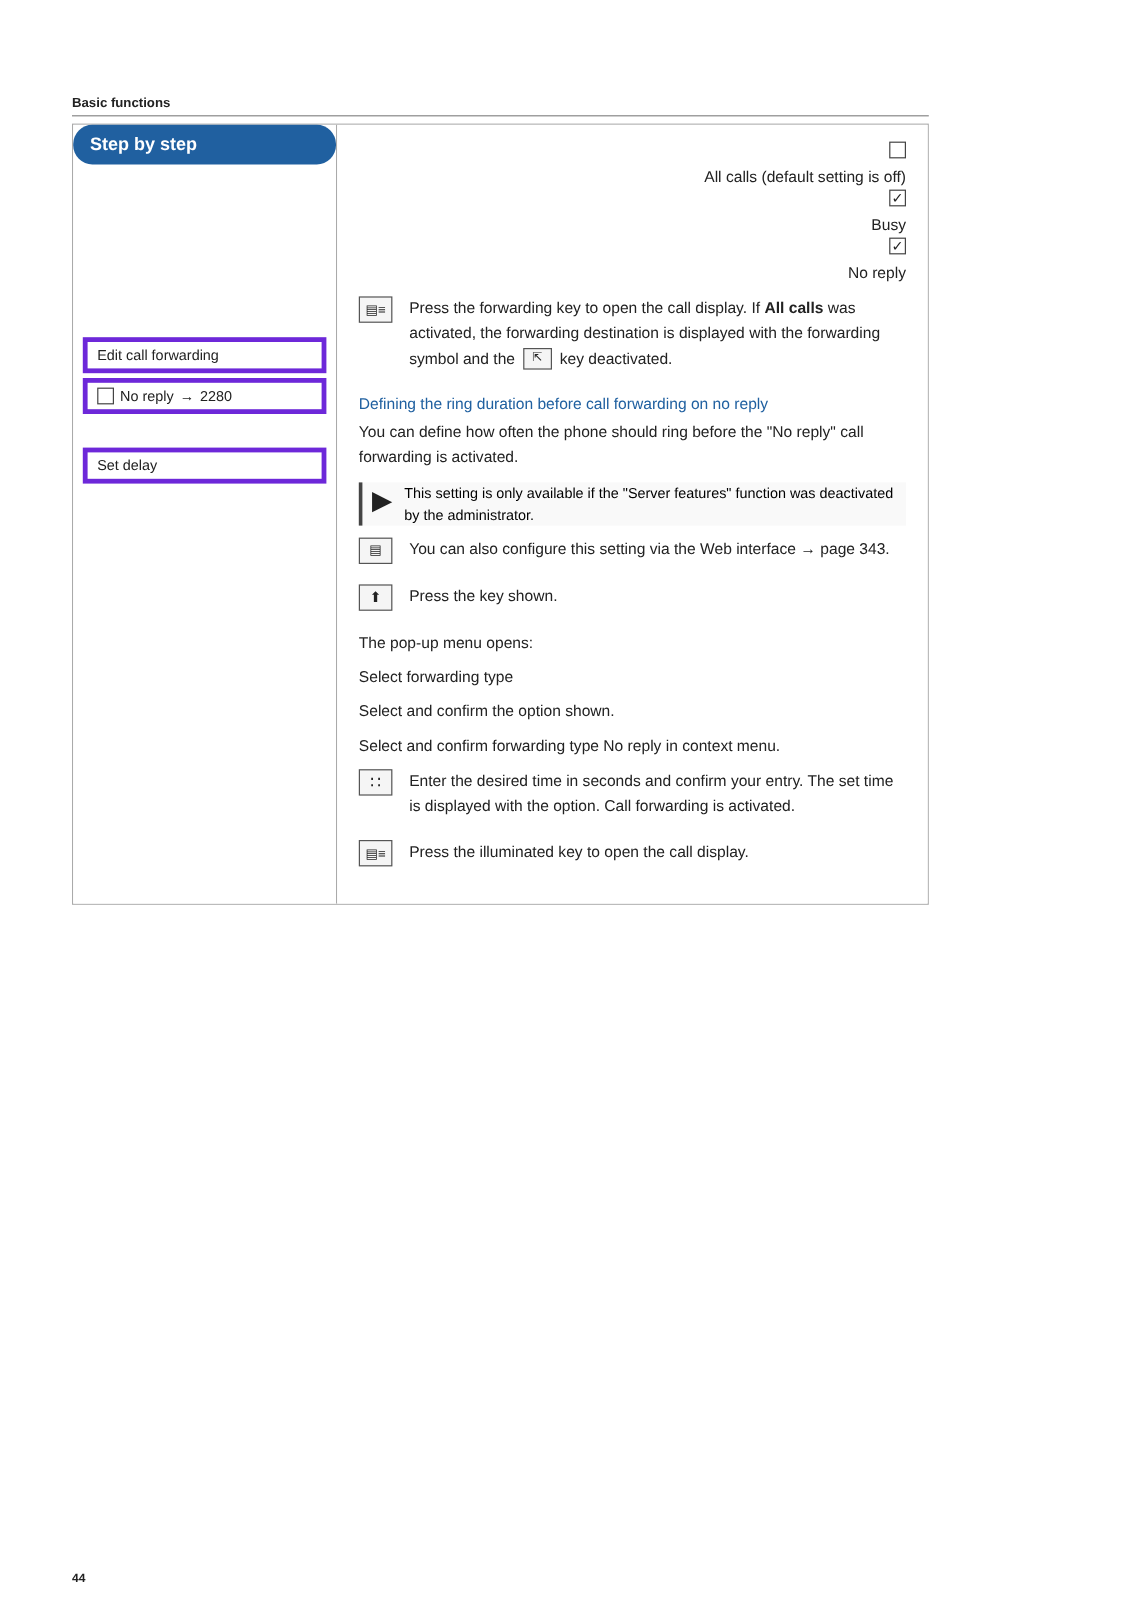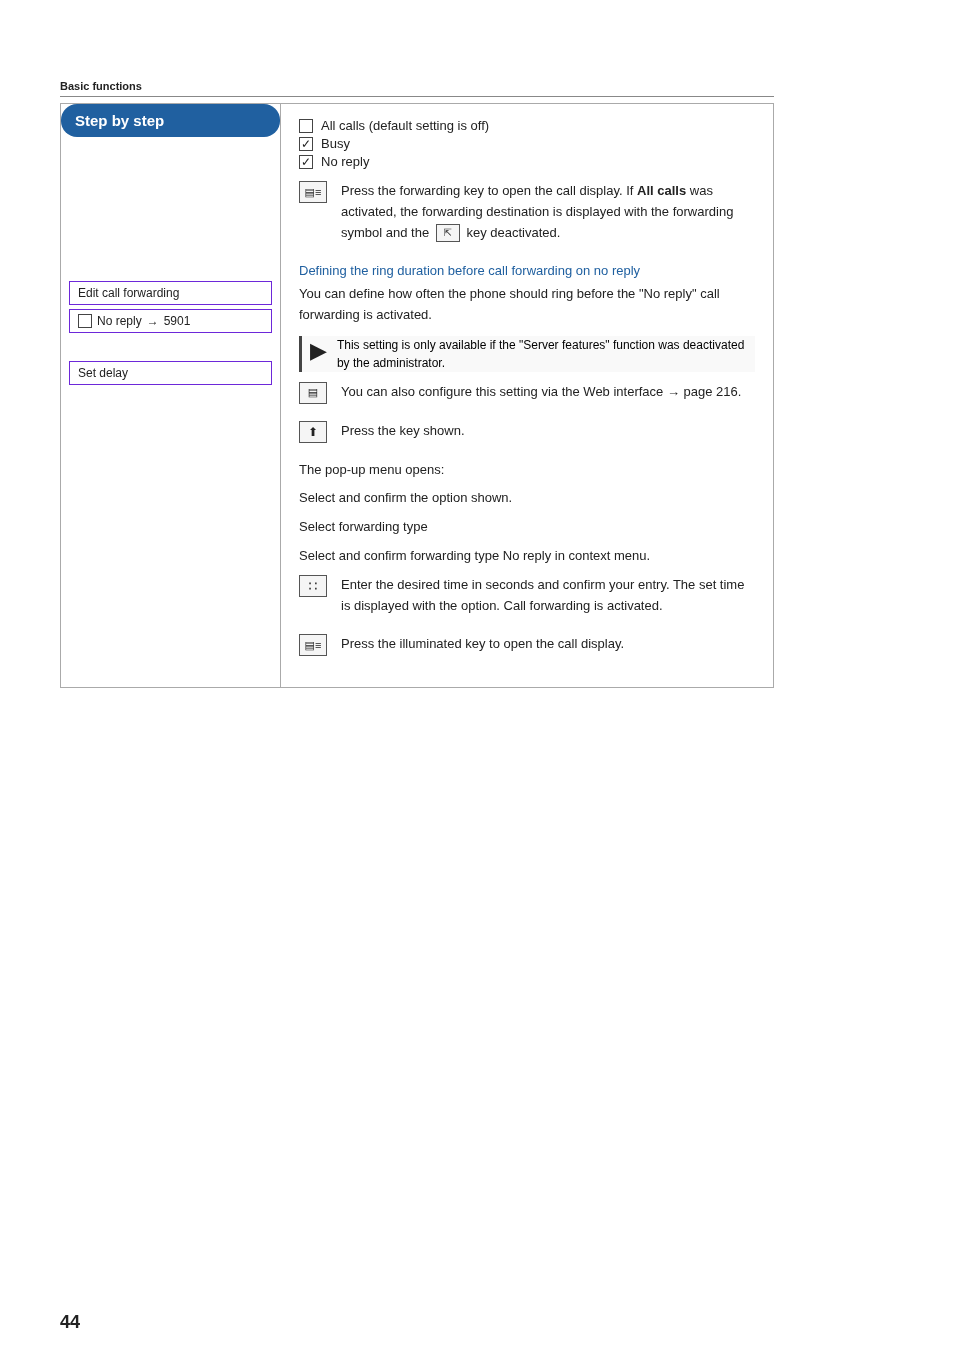--- a/index.html
+++ b/index.html
@@ -42,40 +42,41 @@
       color: #fff;
       font-weight: bold;
       font-size: 15px;
       padding: 8px 14px;
       border-radius: 16px;
     }
     .left-sidebar-items {
       padding: 0;
     }
     .sidebar-item {
-      border: 1px solid #6d28d9;
+      border: 4px solid #6d28d9;
       margin: 4px 8px;
       padding: 4px 8px;
       font-size: 12px;
       background: #fff;
       display: flex;
       align-items: center;
       gap: 5px;
     }
     .right-col {
       flex: 1;
       padding: 14px 18px;
       background: #fff;
     }
     .checkbox-row {
       display: flex;
       align-items: flex-end;
       gap: 8px;
       margin-bottom: 3px;
       font-size: 13px;
+      flex-direction: column;
     }
     .cb-empty {
       width: 14px;
       height: 14px;
       border: 1.5px solid #444;
       display: inline-block;
       background: #fff;
     }
     .cb-checked {
       width: 14px;
@@ -146,24 +147,24 @@
       font-size: 13px;
       color: #222;
       line-height: 1.6;
       margin-bottom: 8px;
     }
     .body-text b {
       font-weight: bold;
     }
     .page-number {
       position: absolute;
-      bottom: 18px;
+      bottom: 30px;
       left: 60px;
       font-weight: bold;
-      font-size: 18px;
+      font-size: 10px;
     }
   </style>
 </head>
 <body>
 
 <div class="page">
 
   <div class="section-label">Basic functions</div>
 
   <div class="main-layout">
@@ -175,21 +176,21 @@
         <div style="height: 140px;"></div>
 
         <div class="sidebar-item">
           <span>Edit call forwarding</span>
         </div>
 
         <div class="sidebar-item">
           <span class="cb-empty"></span>
           <span>No reply</span>
           <span>→</span>
-          <span>5901</span>
+          <span>2280</span>
         </div>
 
         <div style="height: 20px;"></div>
 
         <div class="sidebar-item">
           <span>Set delay</span>
         </div>
 
       </div>
     </div>
@@ -229,34 +230,34 @@
       <div class="note-box">
         <span class="note-arrow">▶</span>
         <span class="note-text">This setting is only available if the "Server features" function was deactivated by the administrator.</span>
       </div>
 
       <div class="row-with-icon">
         <div class="icon-key">▤</div>
         <div class="body-text">
           <span>You can also configure this setting via the Web interface</span>
           <span>→</span>
-          <span>page 216.</span>
+          <span>page 343.</span>
         </div>
       </div>
 
       <div class="row-with-icon">
         <div class="icon-key" style="font-size: 12px;">⬆</div>
         <div class="body-text">Press the key shown.</div>
       </div>
 
       <div class="body-text">The pop-up menu opens:</div>
 
+      <div class="body-text">Select forwarding type</div>
+
       <div class="body-text">Select and confirm the option shown.</div>
-
-      <div class="body-text">Select forwarding type</div>
 
       <div class="body-text">Select and confirm forwarding type No reply in context menu.</div>
 
       <div class="row-with-icon">
         <div class="icon-key" style="font-size: 14px;">
           ∷
         </div>
         <div class="body-text">Enter the desired time in seconds and confirm your entry. The set time is displayed with the option. Call forwarding is activated.</div>
       </div>
 

